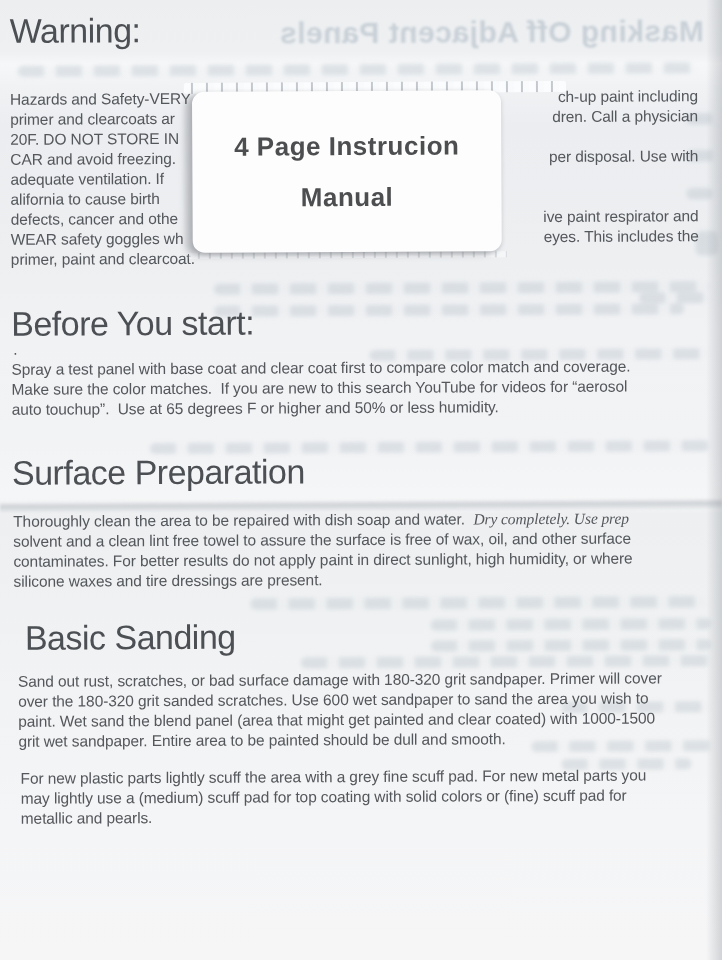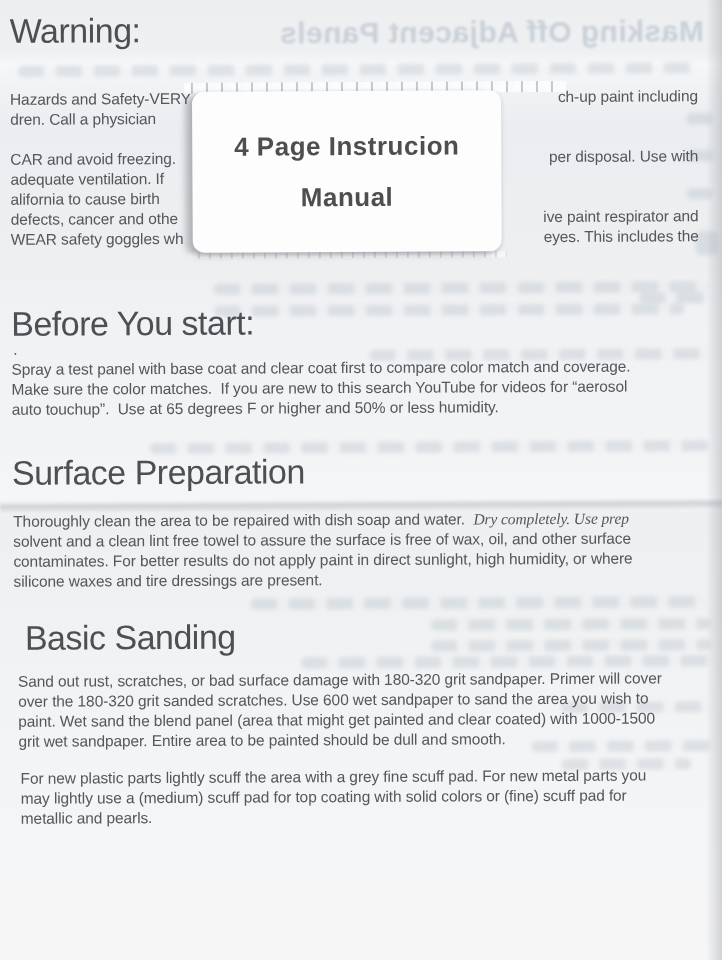--- a/index.html
+++ b/index.html
@@ -73,43 +73,46 @@
     <div class="crease"></div>
 
     <h1 class="abs" style="left:12px;top:10px;">Warning:</h1>
 
     <div class="abs para" style="left:12px;top:88px;width:688px;">
       <div class="warn-line">
         <span>Hazards and Safety-VERY</span>
         <span>ch-up paint including</span>
       </div>
       <div class="warn-line">
+        <span>primer and clearcoats ar</span>
         <span>dren. Call a physician</span>
       </div>
       <div class="warn-line">
+        <span>20F. DO NOT STORE IN</span>
       </div>
       <div class="warn-line">
         <span>CAR and avoid freezing.</span>
         <span>per disposal. Use with</span>
       </div>
       <div class="warn-line">
         <span>adequate ventilation. If</span>
       </div>
       <div class="warn-line">
         <span>alifornia to cause birth</span>
       </div>
       <div class="warn-line">
         <span>defects, cancer and othe</span>
         <span>ive paint respirator and</span>
       </div>
       <div class="warn-line">
         <span>WEAR safety goggles wh</span>
         <span>eyes. This includes the</span>
       </div>
       <div class="warn-line">
+        <span>primer, paint and clearcoat.</span>
         <span></span>
       </div>
     </div>
 
     <div class="perf"></div>
     <div class="perf-bottom"></div>
     <div class="sticker">
       <div class="s1">4 Page Instrucion</div>
       <div class="s2">Manual</div>
     </div>

